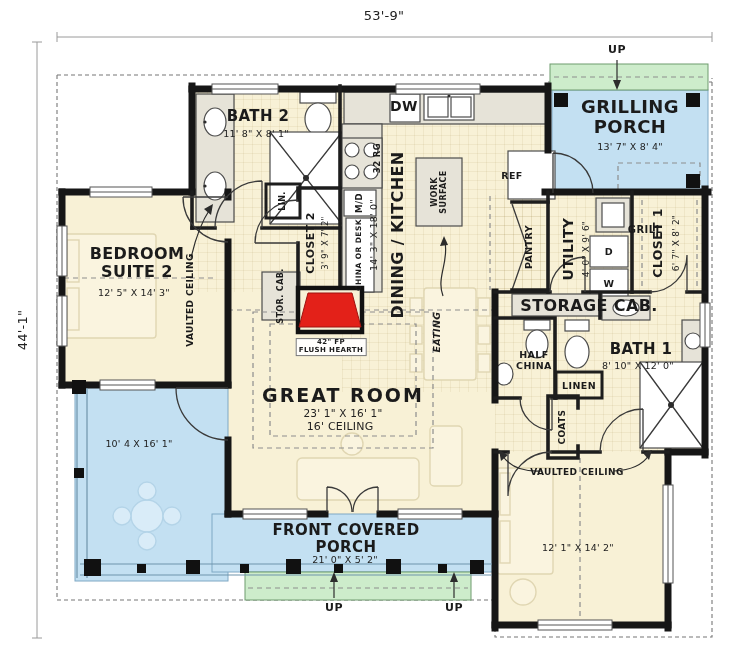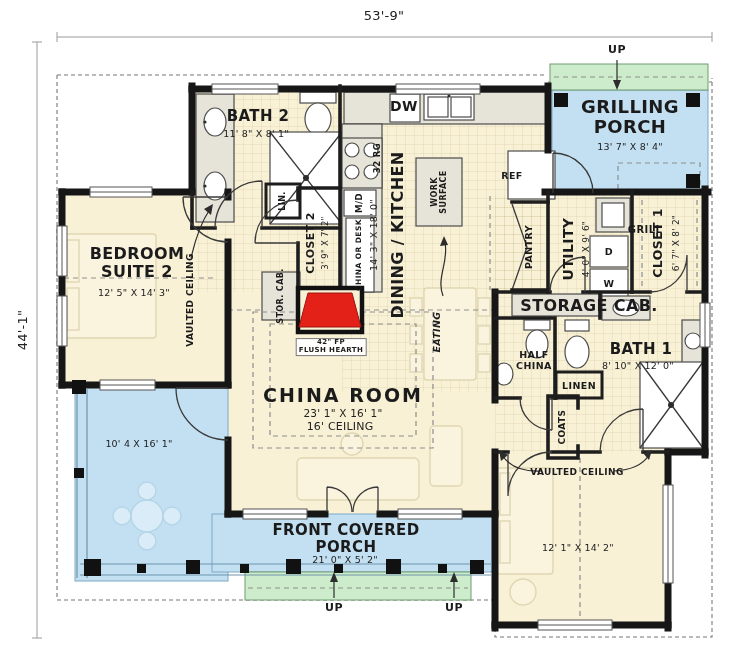--- a/index.html
+++ b/index.html
@@ -352,21 +352,21 @@
 
 <div class="lbl nm" style="left:641px;top:349px;font-size:15px;">BATH 1</div>
 <div class="lbl dm" style="left:638px;top:366px;font-size:9.5px;">8' 10" X 12' 0"</div>
 <div class="lbl tag" style="left:579px;top:386px;font-size:9.5px;">LINEN</div>
 <div class="lbl tag rot" style="left:562px;top:427px;font-size:9px;">COATS</div>
 
 <div class="lbl nm wrap" style="left:137px;top:263px;width:132px;font-size:16px;">BEDROOM SUITE 2</div>
 <div class="lbl dm" style="left:134px;top:293px;font-size:9.5px;">12' 5" X 14' 3"</div>
 <div class="lbl tag rot" style="left:190px;top:300px;font-size:9px;">VAULTED CEILING</div>
 
-<div class="lbl nm" style="left:343px;top:396px;font-size:19px;letter-spacing:2px;">CHINA ROOM</div>
+<div class="lbl nm" style="left:343px;top:396px;font-size:19px;letter-spacing:2px;">GREAT ROOM</div>
 <div class="lbl dm" style="left:343px;top:414px;font-size:10.5px;">23' 1" X 16' 1"</div>
 <div class="lbl dm" style="left:340px;top:427px;font-size:11px;">16' CEILING</div>
 
 <div class="lbl pre fpbox" style="left:331px;top:347px;font-size:7px;transform:translate(-50%,-50%);">42" FP
 FLUSH HEARTH</div>
 
 <div class="lbl dm" style="left:139px;top:444px;font-size:9.5px;">10' 4 X 16' 1"</div>
 
 <div class="lbl nm wrap" style="left:346px;top:539px;width:190px;font-size:15px;">FRONT COVERED PORCH</div>
 <div class="lbl dm" style="left:345px;top:560px;font-size:9.5px;">21' 0" X 5' 2"</div>

